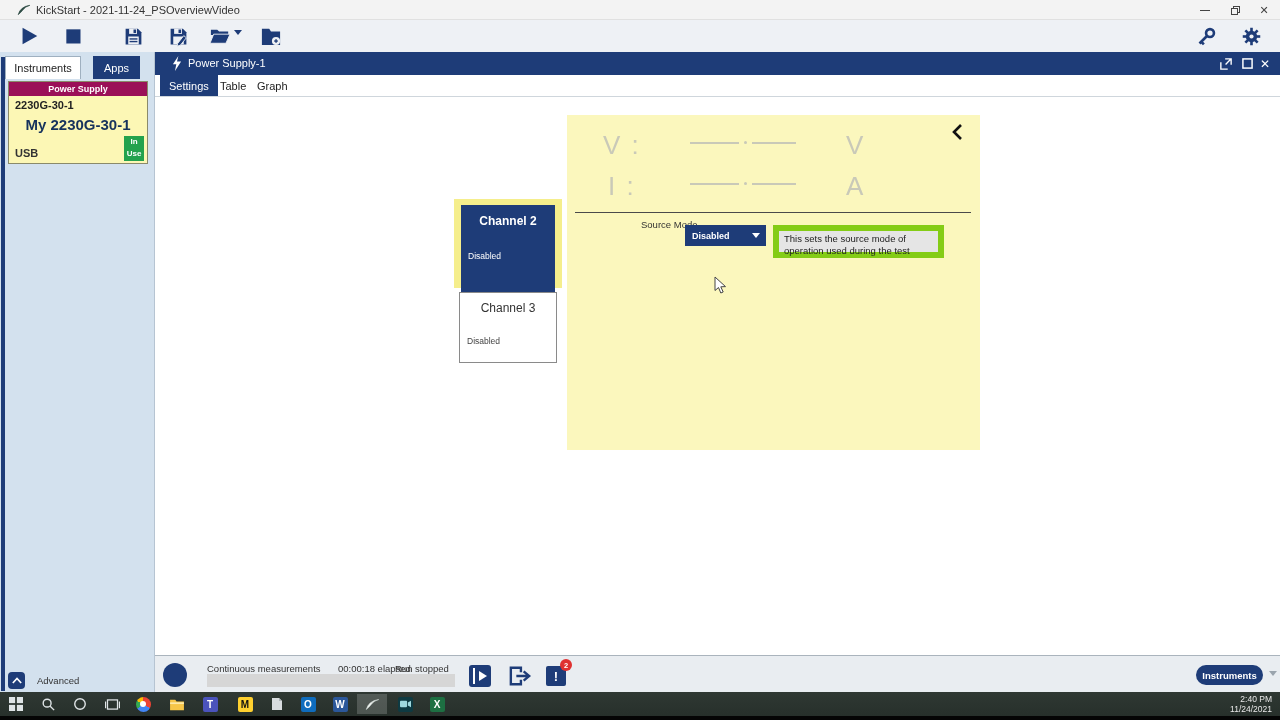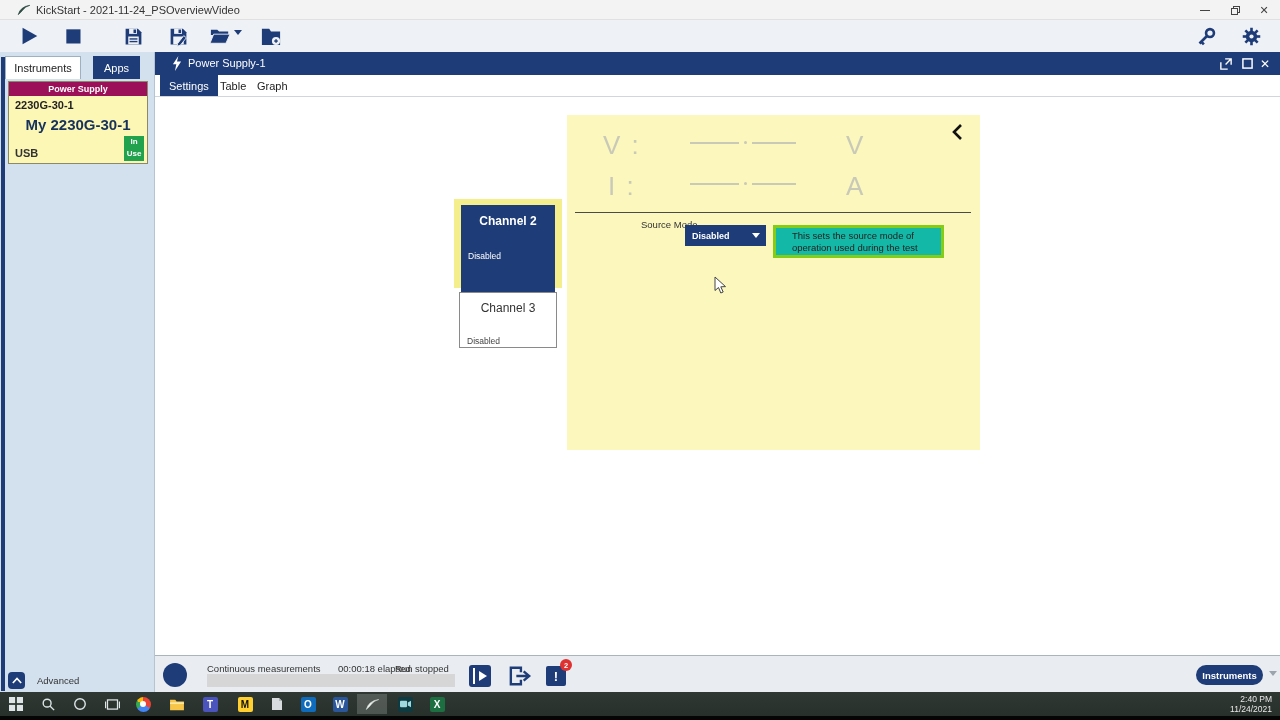--- a/index.html
+++ b/index.html
@@ -58,21 +58,21 @@
   
   #ypanel { left:567px; top:115px; width:413px; height:335px; background:#fbf7bd; }
   .ghost { color:#c9c9b8; font-size:26px; letter-spacing:2px; }
   .dashes { position:absolute; display:flex; align-items:flex-end; gap:5px; }
   .dash-seg { border-bottom:2px solid #c9c9b8; height:2px; }
   .dash-dot { width:3px; height:3px; background:#c9c9b8; border-radius:50%; }
   #ydivider { position:absolute; left:8px; top:97px; width:396px; height:1px; background:#4a4a4a; }
   #srcmode-label { position:absolute; left:54px; top:104px; font-size:9.5px; color:#333;margin-left:20px; }
   #srcmode-dd { position:absolute; left:118px; top:110px; width:81px; height:21px; background:#1e3c78; color:#fff; font-size:9px; font-weight:bold; display:flex; align-items:center; padding-left:7px; }
   #srcmode-dd .ddcaret { position:absolute; right:6px; top:8px; width:0; height:0; border-left:4px solid transparent; border-right:4px solid transparent; border-top:5px solid #fff; }
-  #tooltip-box { position:absolute; left:206px; top:110px; width:171px; height:33px; background:#14b8a6; border:3px solid #84cc16; font-size:9.5px; color:#222; padding:2px 16px; line-height:12px; }
+  #tooltip-box { position:absolute; left:206px; top:110px; width:171px; height:33px; background:#e5e5e5; border:6px solid #84cc16; font-size:9.5px; color:#222; padding:2px 5px; line-height:12px; }
   #collapse-chv { position:absolute; left:383px; top:8px; }
 
   
   #statusbar { left:155px; top:655px; width:1258px; height:37px; background:#e9edf1; border-top:1px solid #aab4bd; }
   #rec-circle { position:absolute; left:8px; top:7px; width:24px; height:24px; border-radius:50%; background:#1e3c78; }
   .stxt { position:absolute; top:7px; font-size:9.5px; color:#333; }
   #progress { position:absolute; left:52px; top:18px; width:248px; height:13px; background:#d6d6d6; }
   .sbtn { position:absolute; top:8px; width:24px; height:24px; display:flex; align-items:center; justify-content:center; }
   #runlog-btn .box { width:22px; height:22px; background:#1e3c78; border-radius:3px; position:relative; }
   #runlog-btn .spine { position:absolute; left:4px; top:3px; width:2px; height:16px; background:#fff; }
@@ -244,21 +244,21 @@
   </div>
 
 
   <div id="chan2-halo">
     <div id="chan2">
       <div class="ct">Channel 2</div>
       <div class="cl">Disabled</div>
     </div>
   </div>
 
-  <div class="chan-card" style="top:292px;height:56px">
+  <div class="chan-card" style="top:292px;height:71px">
     <div class="ct">Channel 3</div>
     <div class="cl" style="padding-top:21px">Disabled</div>
   </div>
 
   <div class="abs" id="ypanel">
     <div id="collapse-chv">
       <svg width="14" height="18" viewBox="0 0 14 18">
         <path d="M11 2 L4 9 L11 16" stroke="#111" stroke-width="2.6" fill="none"></path>
       </svg>
     </div>

